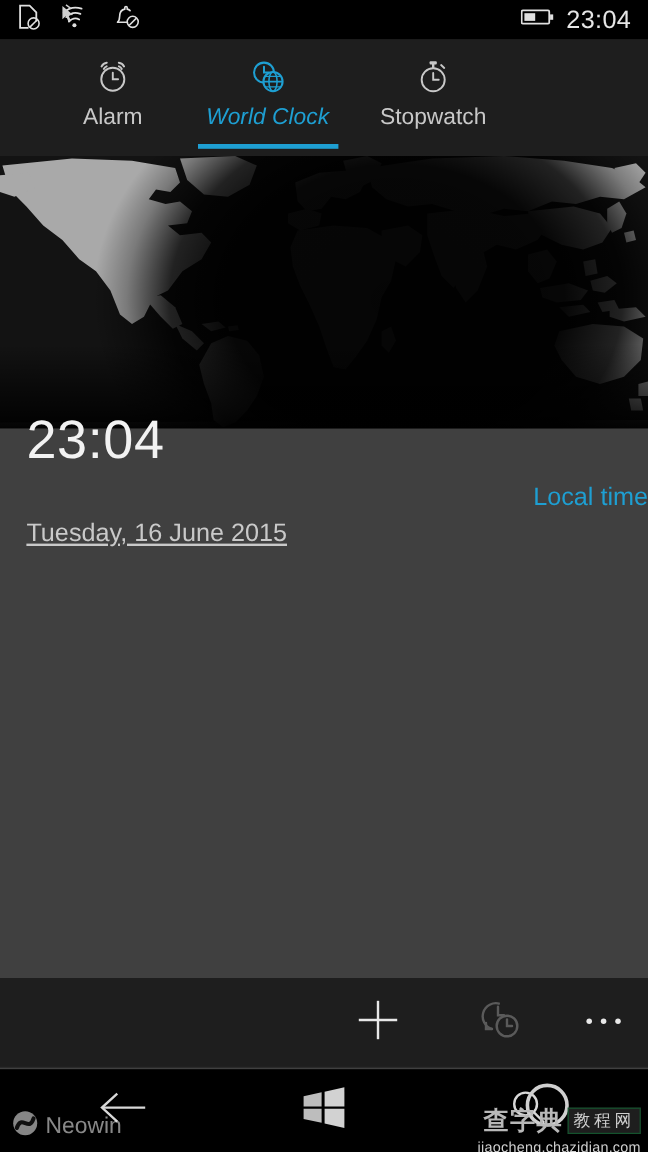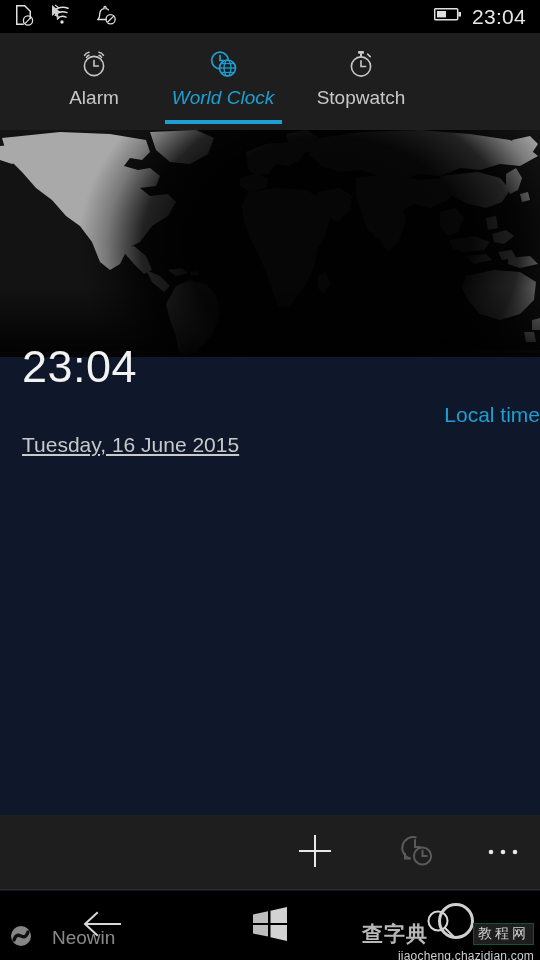--- a/index.html
+++ b/index.html
@@ -11,21 +11,21 @@
     width: 540px;
     height: 960px;
     overflow: hidden;
     font-family: "Liberation Sans", sans-serif;
     color: #ffffff;
     position: relative;
   }
   #phone {
     position: absolute;
     inset: 0;
-    background: #0f172a;
+    background: #404040;
   }
 
   
   .status-bar {
     position: absolute;
     left: 0; top: 0;
     width: 540px; height: 33px;
     background: #000000;
     display: flex;
     align-items: center;
@@ -184,33 +184,33 @@
     cursor: default;
   }
   .nav-btn.back { left: 52px; }
   .nav-btn.start { left: 220px; }
   .nav-btn.search { left: 390px; }
 
   
   .wm-neowin {
     position: absolute;
     left: 10px; top: 925px;
-    display: flex; align-items: center; gap: 20px;
+    display: flex; align-items: center; gap: 6px;
     opacity: 0.62;
   }
   .wm-neowin-text {
     font-size: 19px;
     color: #dcdcdc;
   }
   .wm-cn {
     position: absolute;
     right: 6px; top: 920px;
     display: flex; flex-direction: column; align-items: flex-end;
   }
-  .wm-cn-row { display: flex; align-items: center; gap: 41px; }
+  .wm-cn-row { display: flex; align-items: center; }
   .wm-cn-red {
     font-size: 21px; font-weight: bold; color: #b8b8b8;
     letter-spacing: 1px;
   }
   .wm-cn-box {
     margin-left: 4px;
     border: 1px solid #14532d;
     color: #cfcfcf;
     font-size: 14px;
     padding: 1px 4px;

